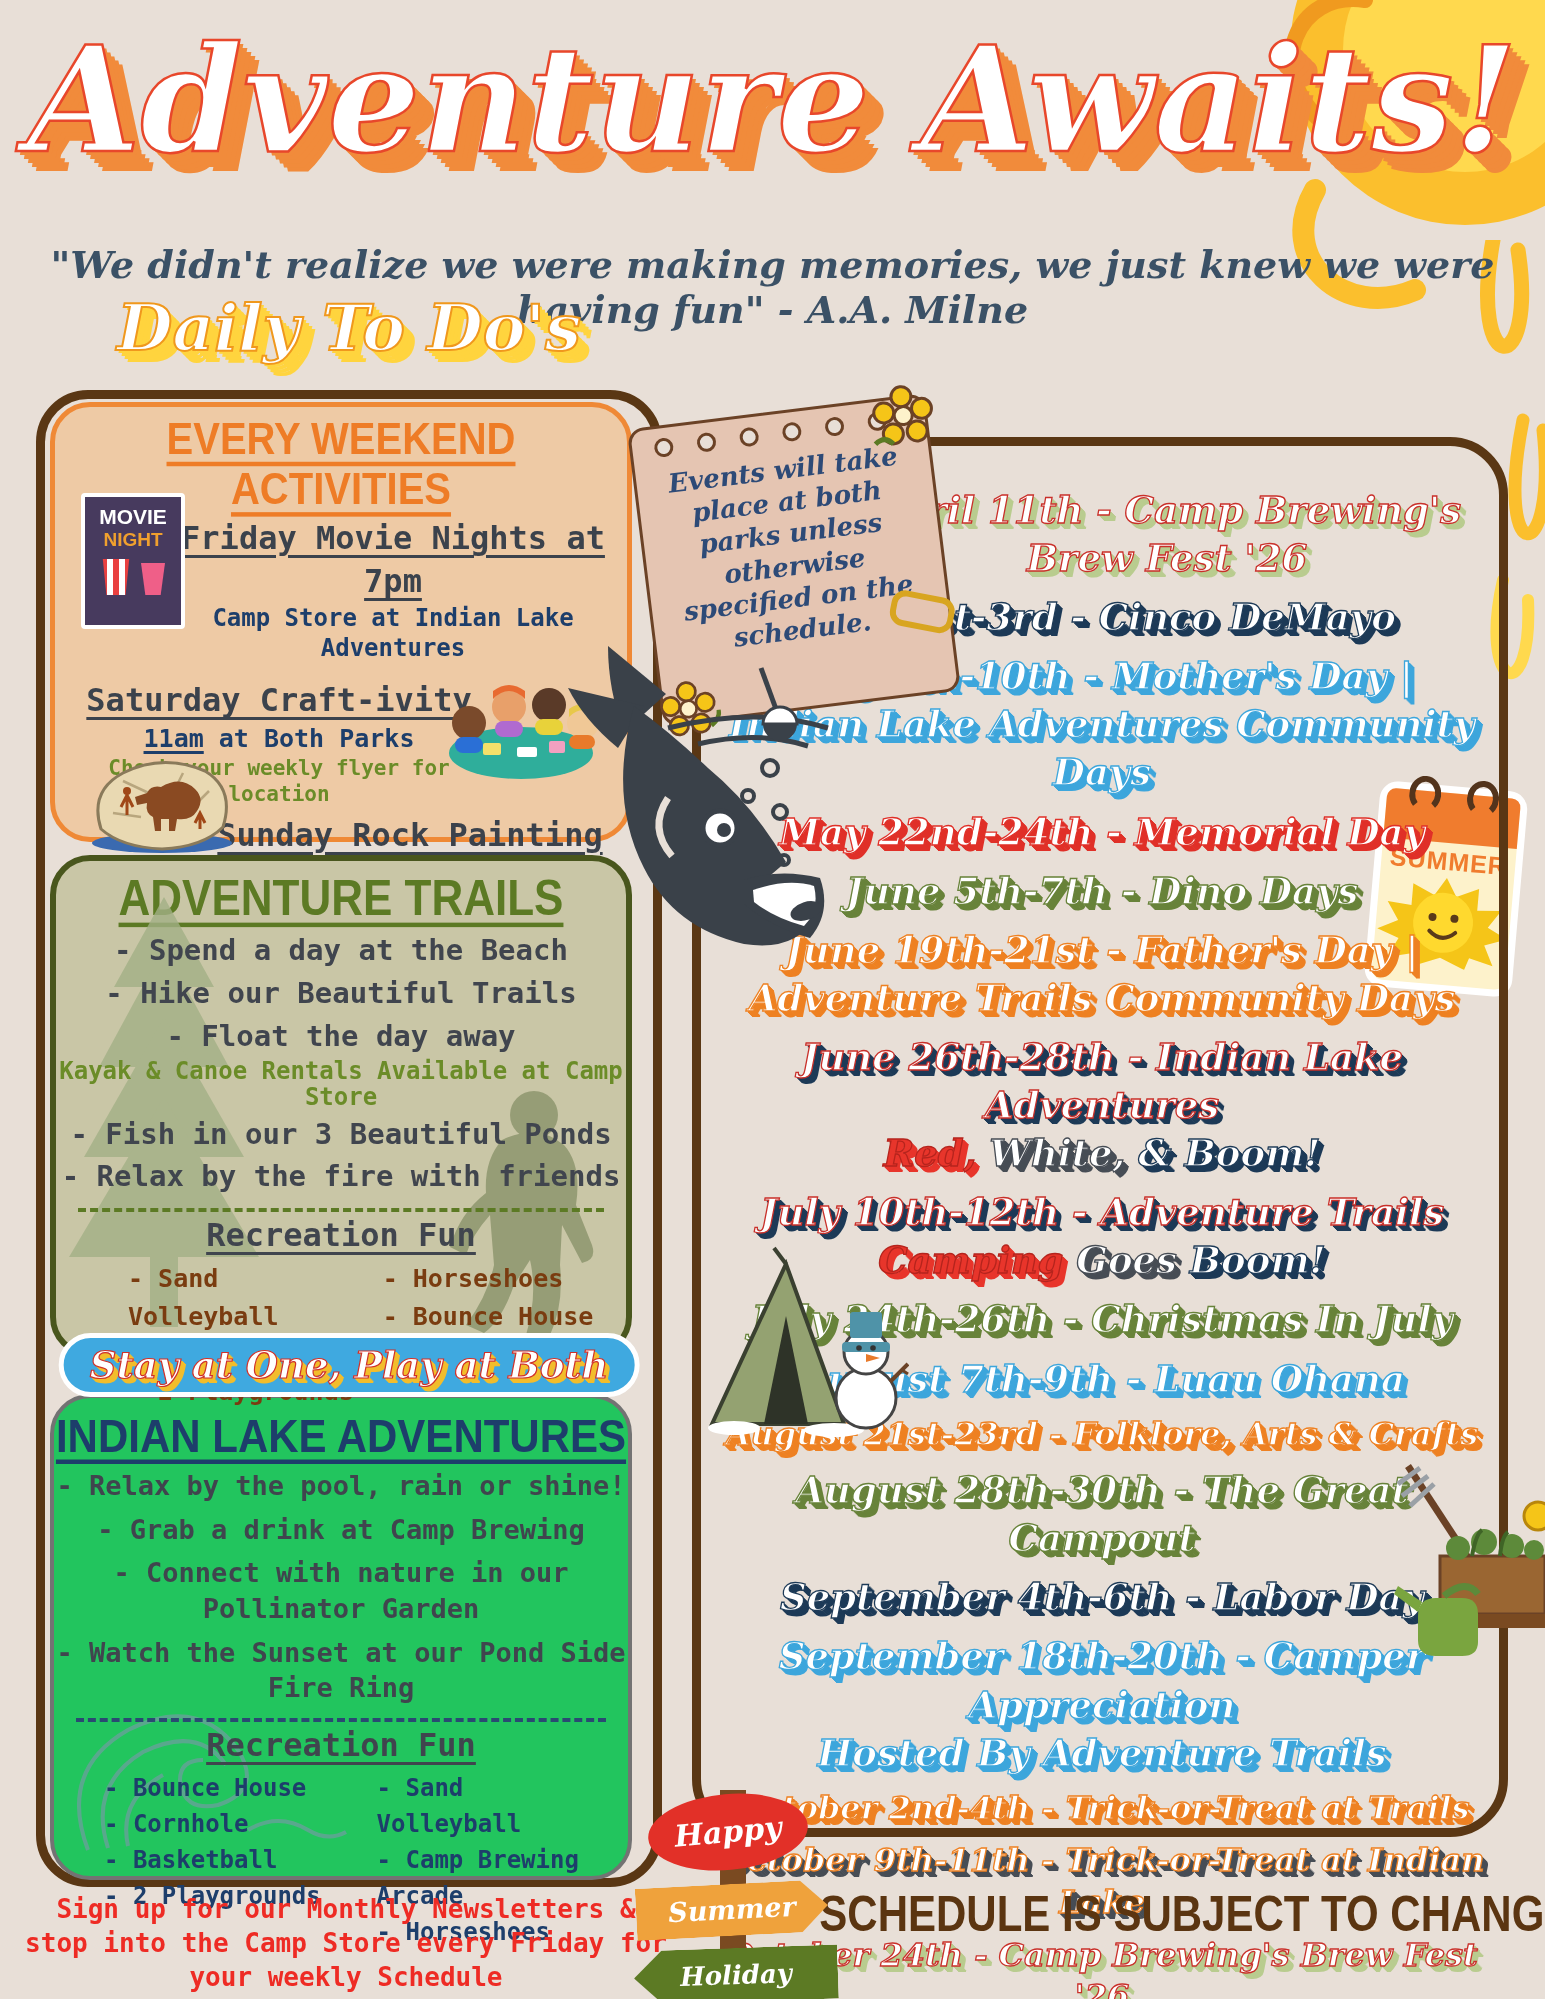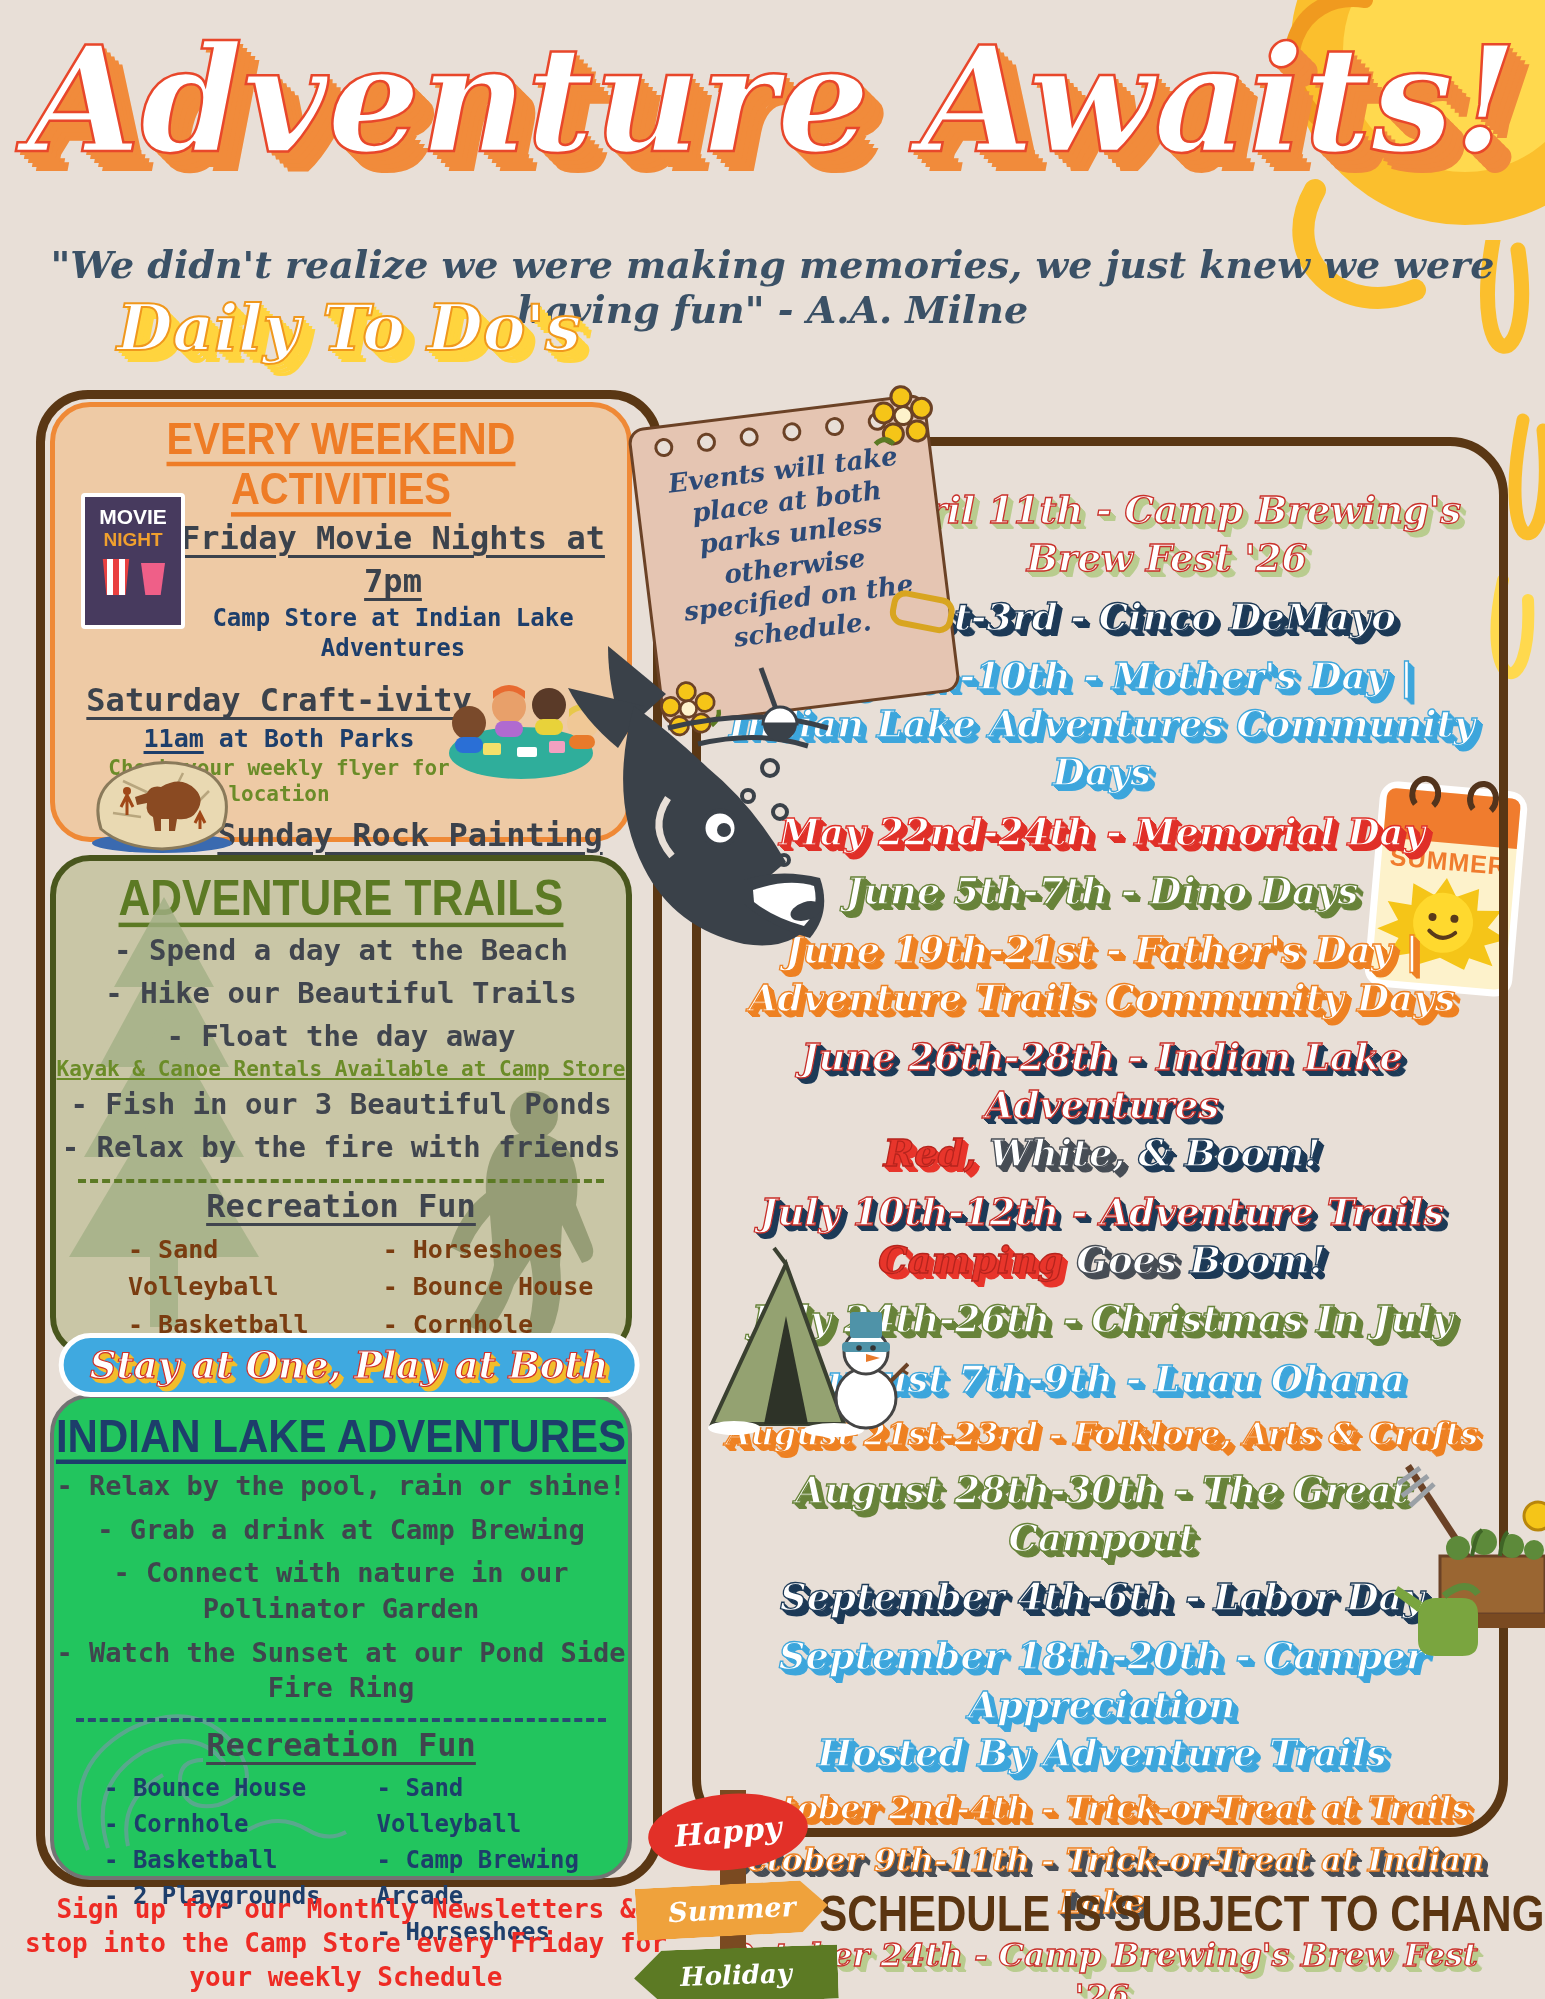--- a/index.html
+++ b/index.html
@@ -58,21 +58,21 @@
       clip-path:polygon(6% 0,94% 0,82% 100%,18% 100%);}
   .cup{display:inline-block;width:24px;height:32px;vertical-align:bottom;background:#ef5f88;
       clip-path:polygon(0 0,100% 0,82% 100%,18% 100%);margin-left:10px;}
 
   .kids-icon{position:absolute;right:16px;top:258px;width:180px;height:120px;}
   .rock-icon{position:absolute;left:28px;top:344px;width:158px;height:104px;}
 
   .items{position:relative;z-index:2;font-size:29px;font-weight:bold;color:#40454e;text-align:center;line-height:1.48;margin-top:6px;}
   .items3{position:relative;z-index:2;font-size:27px;font-weight:bold;color:#40454e;text-align:center;line-height:1.32;margin-top:8px;}
   .items3 > div{margin-top:8px;}
-  .kayak{position:relative;z-index:2;font-size:21px;color:#6b8c28;font-weight:bold;text-align:center;line-height:1.1;text-decoration:underline;}
+  .kayak{position:relative;z-index:2;font-size:24px;color:#6b8c28;font-weight:bold;text-align:center;line-height:1.1;}
   .dash2{position:relative;z-index:2;border-top:4px dashed #5c7a24;margin:10px 22px 4px;}
   .dash3{position:relative;z-index:2;border-top:4px dashed #2a4a72;margin:12px 22px 4px;}
   .recfun{position:relative;z-index:2;font-size:32px;font-weight:bold;color:#40454e;text-align:center;margin-top:2px;
       text-decoration:underline;text-decoration-thickness:3px;text-underline-offset:6px;}
   .reccols{position:relative;z-index:2;display:flex;padding:6px 16px 0 72px;}
   .reccols.c2 > div{font-size:25px;font-weight:bold;line-height:1.5;color:#7a3c10;text-align:left;}
   .reccols.c3{padding:6px 8px 0 50px;}
   .reccols.c3 > div{font-size:24px;font-weight:bold;line-height:1.5;color:#1d3e6b;text-align:left;}
   .colA{flex:1.12;} .colB{flex:1;}
 

